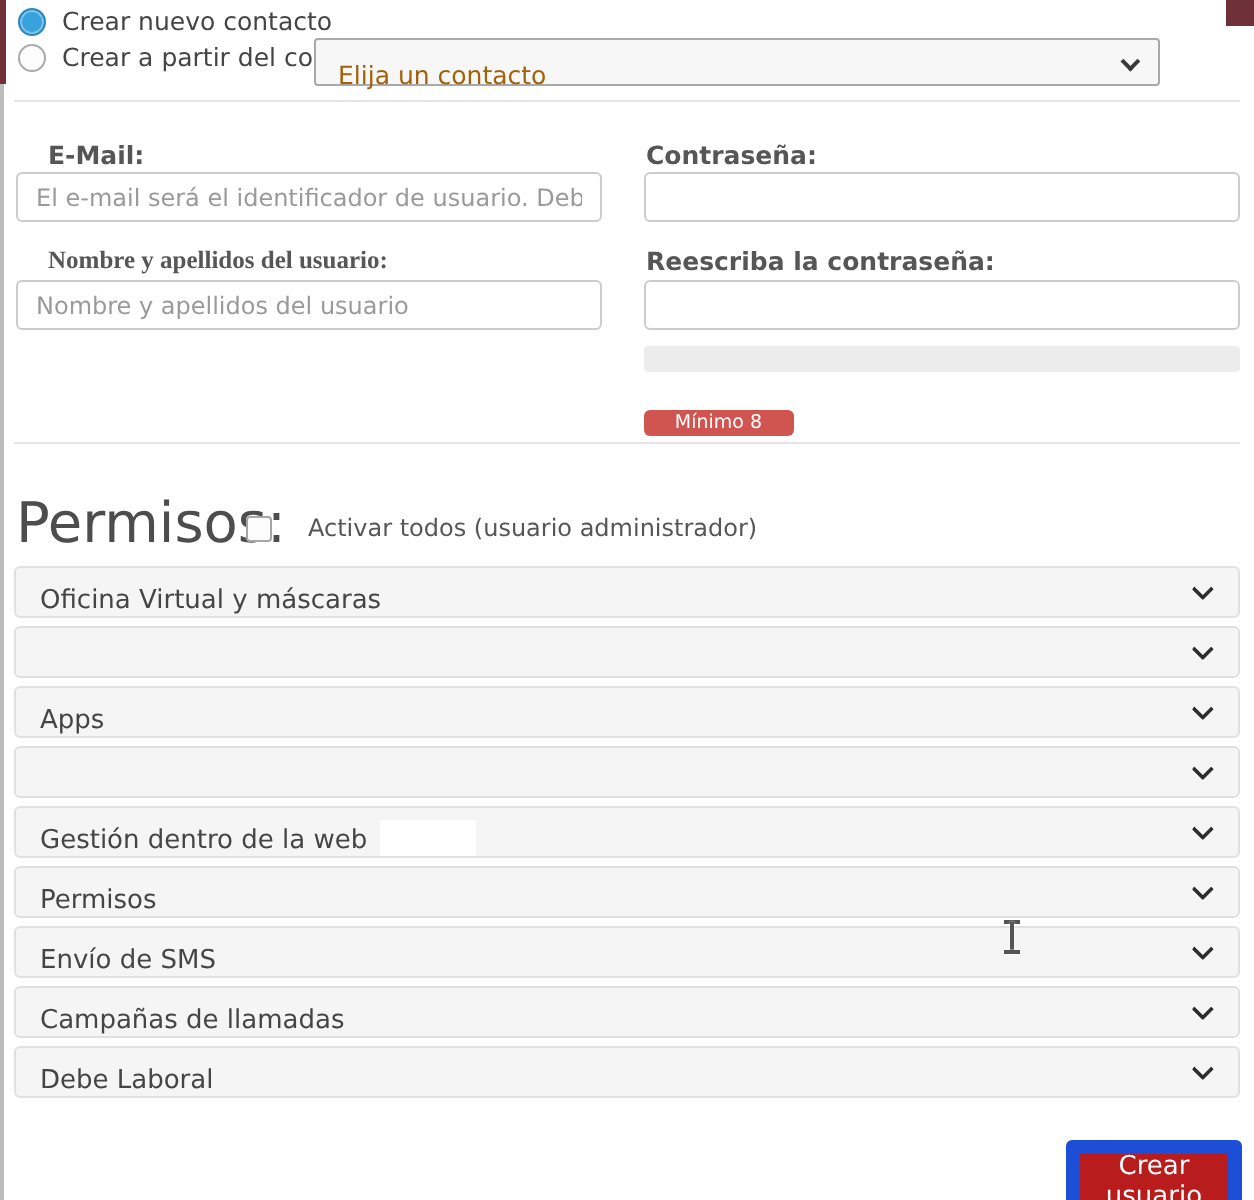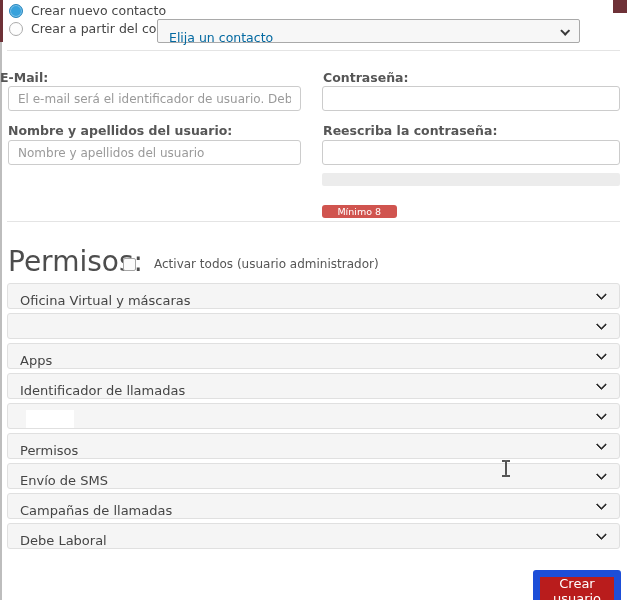--- a/index.html
+++ b/index.html
@@ -30,36 +30,36 @@
     background: #38a2dc; border: 1px solid #2d88bd;
     box-shadow: inset 0 0 0 1px rgba(255,255,255,.35);
   }
   .radio-label { font-size: 12.5px; color: #454545; }
 
   
   .select {
     left: 157px; top: 19px; width: 423px; height: 24px;
     background: #f7f7f7; border: 1px solid #a9a9a9; border-radius: 2px;
     display: flex; align-items: center; padding: 12px 28px 0 11px;
-    font-size: 12.5px; color: #0369a1; cursor: default;
+    font-size: 12.5px; color: #a16207; cursor: default;
   }
   .select .chev {
     position: absolute; right: 11px; top: 8px;
     width: 7px; height: 7px;
     border-right: 2px solid #3a3a3a; border-bottom: 2px solid #3a3a3a;
     transform: rotate(45deg) translateY(-1px);
   }
 
   .divider { left: 7px; width: 613px; height: 1px; background: #e4e4e4; }
   .d1 { top: 50px; } .d2 { top: 221px; }
 
   
   .fld-label { font-size: 12.5px; font-weight: bold; color: #565656; }
-  .lab-email  { left: 0;  top: 70px; }
-  .lab-name   { left: 8px;  top: 123px; }
+  .lab-email  { left: 24px;  top: 70px; }
+  .lab-name   { left: 24px;  top: 123px; font-family: Liberation Serif, serif; }
   .lab-pass   { left: 323px; top: 70px; }
   .lab-repeat { left: 323px; top: 123px; }
   input.txt {
     height: 25px; border: 1px solid #cccccc; border-radius: 3px;
     background: #fff; font-family: inherit; font-size: 12px; color: #444;
     padding: 0 9px; outline: none;
   }
   input.txt::placeholder { color: #9a9a9a; opacity: 1; }
   .in-email  { left: 8px;  top: 86px;  width: 293px; }
   .in-name   { left: 8px;  top: 140px; width: 293px; }
@@ -179,26 +179,26 @@
     <span class="chev"></span>
   </div>
 
   <div class="acc-row">
     <span class="acc-label">Apps</span>
 
     <span class="chev"></span>
   </div>
 
   <div class="acc-row">
-    <span class="acc-label">Identificador de llamadas</span>
-
-    <span class="chev"></span>
-  </div>
-
-  <div class="acc-row">
+
+    <span class="chev"></span>
+  </div>
+
+  <div class="acc-row">
+    <span class="acc-label">Gestión dentro de la web</span>
     <span class="redact" style="display: inline-block;"></span>
     <span class="chev"></span>
   </div>
 
   <div class="acc-row">
     <span class="acc-label">Permisos</span>
 
     <span class="chev"></span>
   </div>
 

